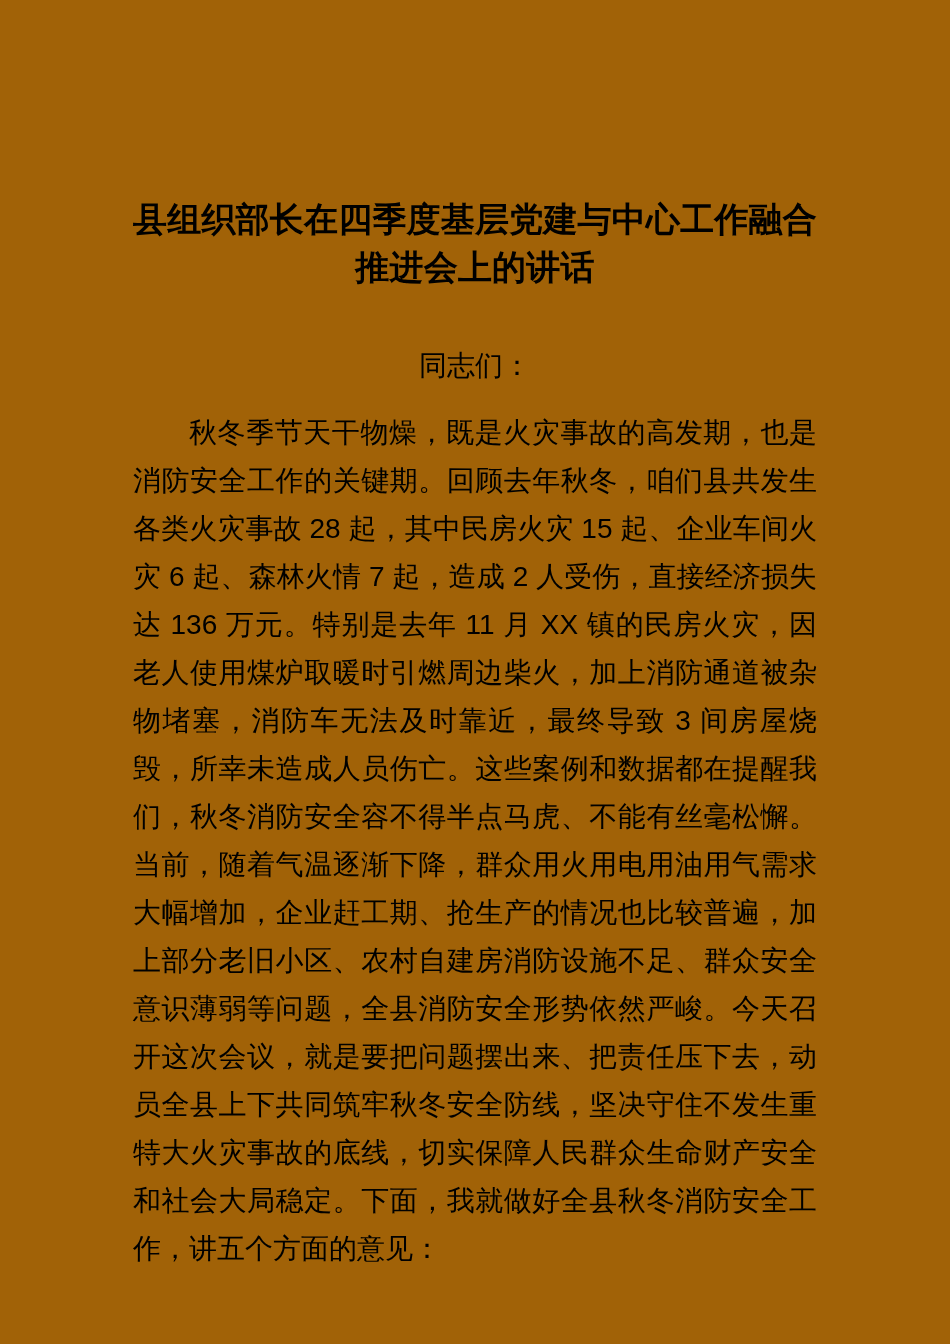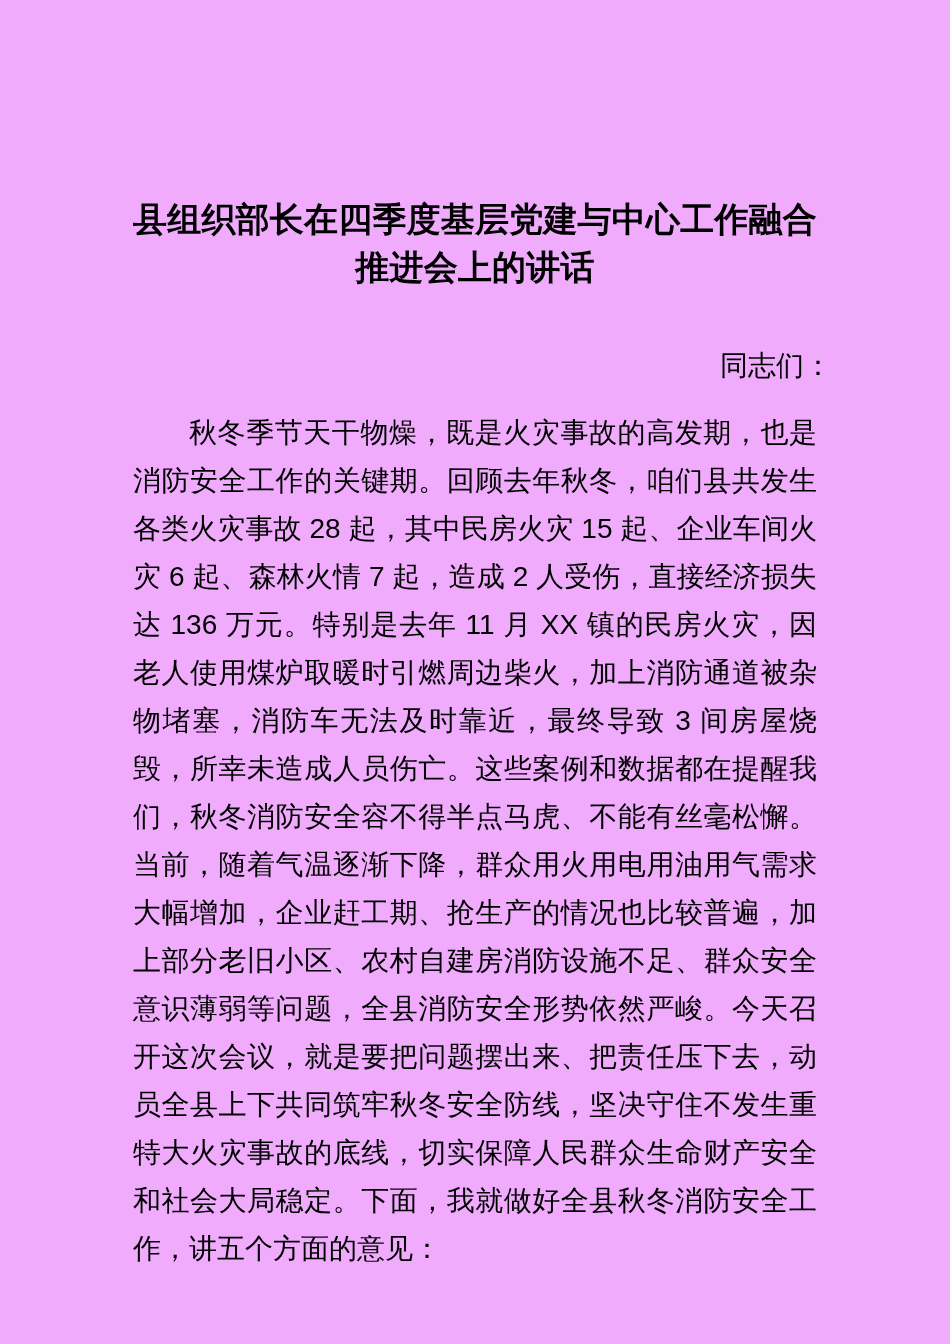--- a/index.html
+++ b/index.html
@@ -4,21 +4,21 @@
 <style>
   html, body {
     margin: 0;
     padding: 0;
     background: #ffffff;
   }
   .page {
     position: relative;
     width: 950px;
     height: 1344px;
-    background: #f0abfc;
+    background: #a16207;
     margin: 0 auto;
     overflow: hidden;
     box-sizing: border-box;
   }
   .doc-body {
     position: absolute;
     left: 118px;
     top: 0;
     width: 714px;
   }
@@ -34,21 +34,21 @@
     letter-spacing: 0.2px;
   }
   .salutation {
     margin: 0;
     padding-top: 50px;
     font-family: "Liberation Sans", "DejaVu Sans", sans-serif;
     font-weight: 400;
     font-size: 28px;
     line-height: 48px;
     color: #000000;
-    text-align: right;
+    text-align: center;
   }
   .para {
     margin: 15px;
     padding-top: 4px;
     font-family: "Liberation Sans", "DejaVu Sans", sans-serif;
     font-weight: 400;
     font-size: 28px;
     line-height: 48px;
     color: #000000;
     text-align: justify;

